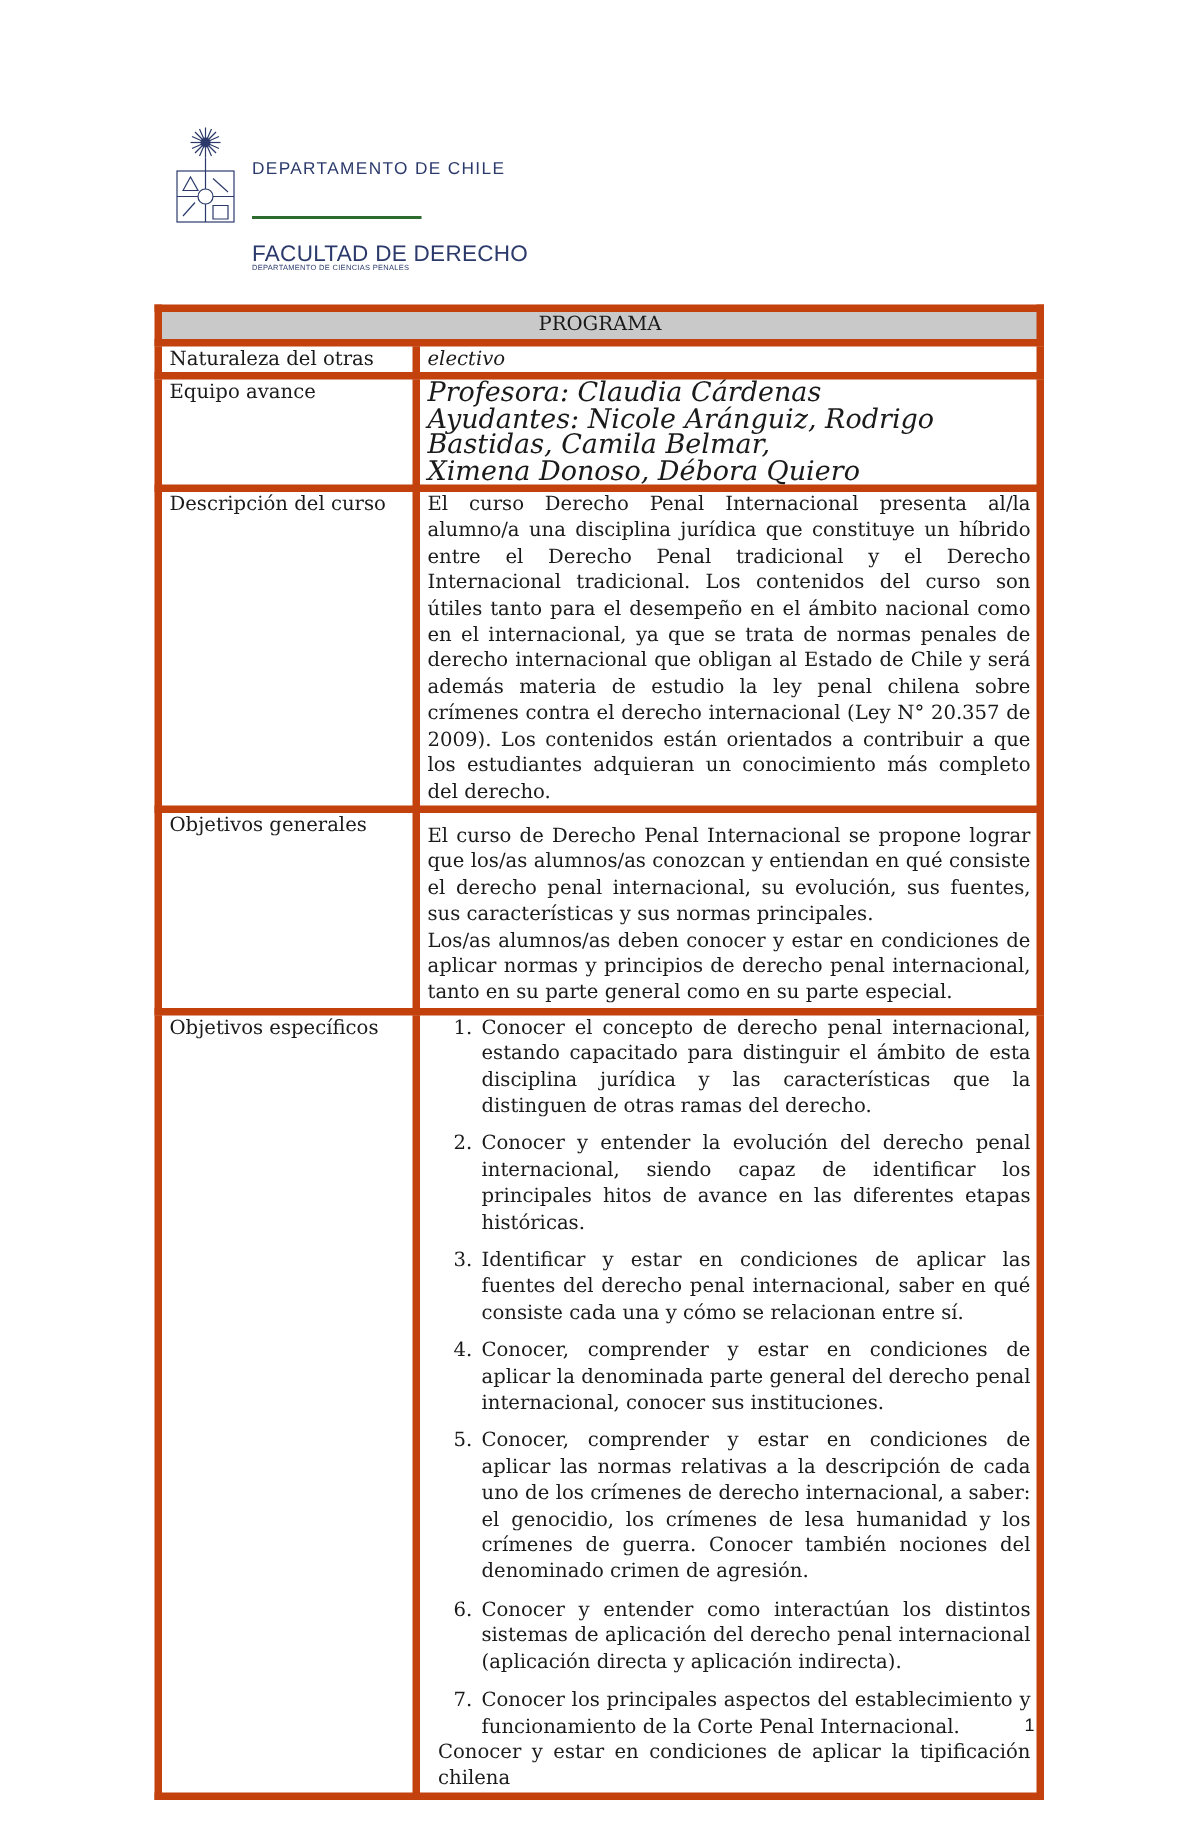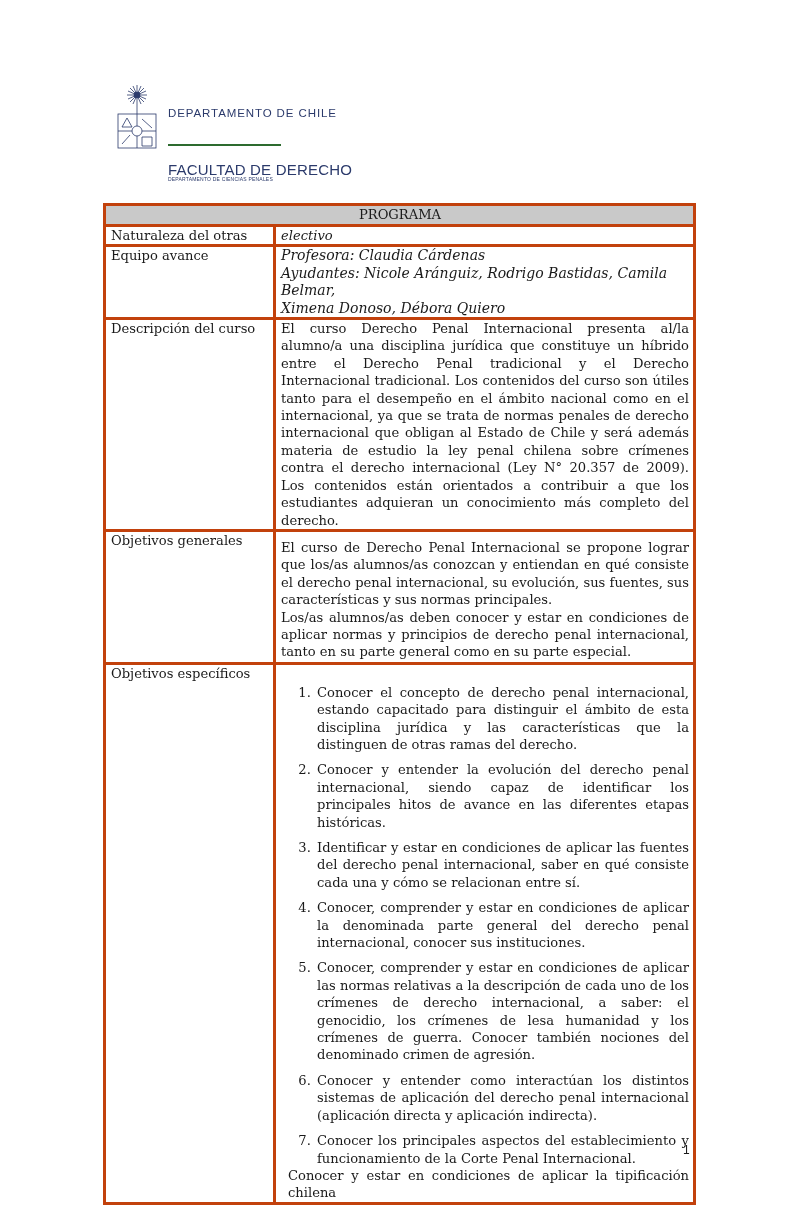--- a/index.html
+++ b/index.html
@@ -13,30 +13,30 @@
   .logo-uni { font-size: 11.5px; letter-spacing: 0.9px; line-height: 13px; }
   .logo-fac { font-size: 15px; letter-spacing: 0.2px; line-height: 11px; margin-top: 44px; }
   .logo-dep { font-size: 5px; letter-spacing: 0.2px; line-height: 8px; }
   .logo-bar { position: absolute; left: 56px; top: 60px; width: 113px; height: 2px; background: #2d6b2f; }
 
   table.prog {
     position: absolute; left: 103px; top: 203px; width: 593px;
     border-collapse: collapse; font-size: 13.1px; line-height: 17.4px;
     font-family: "DejaVu Serif", "Liberation Serif", serif;
   }
-  table.prog td { border: 3px solid #c2410c; vertical-align: top; padding: 0 4px 0 5px; }
+  table.prog td { border: 5px solid #c2410c; vertical-align: top; padding: 0 4px 0 5px; }
   td.head { background: #c9c9c9; text-align: center; padding: 0; height: 18px; line-height: 17px; }
   td.lab { width: 158px; }
   td.val { text-align: justify; }
   .center { text-align: center; }
   .it { font-style: italic; }
   .bi { font-style: italic; font-weight: bold; }
-  .small-it { font-style: italic; font-size: 14px; }
+  .small-it { font-style: italic; font-size: 18px; }
   .gen { padding-top: 7px !important; padding-bottom: 1px !important; margin-top: 19px; }
-  ol.obj { margin: 19px 0 0 0; padding-left: 34px; }
+  ol.obj { margin: 0 0 0 0; padding-left: 34px; }
   ol.obj li { text-align: justify; margin-bottom: 8px; padding-left: 2px; }
   ol.obj li:last-child { margin-bottom: 0; }
   .tail { margin-left: 7px; }
   .pagenum { position: absolute; left: 683px; top: 1143px; font-family: "Liberation Sans", sans-serif; font-size: 12px; }
 </style>
 </head>
 <body>
 
 <div class="logo">
   <svg width="50" height="66" viewBox="0 0 50 66" style="position:absolute;left:0;top:0;">

